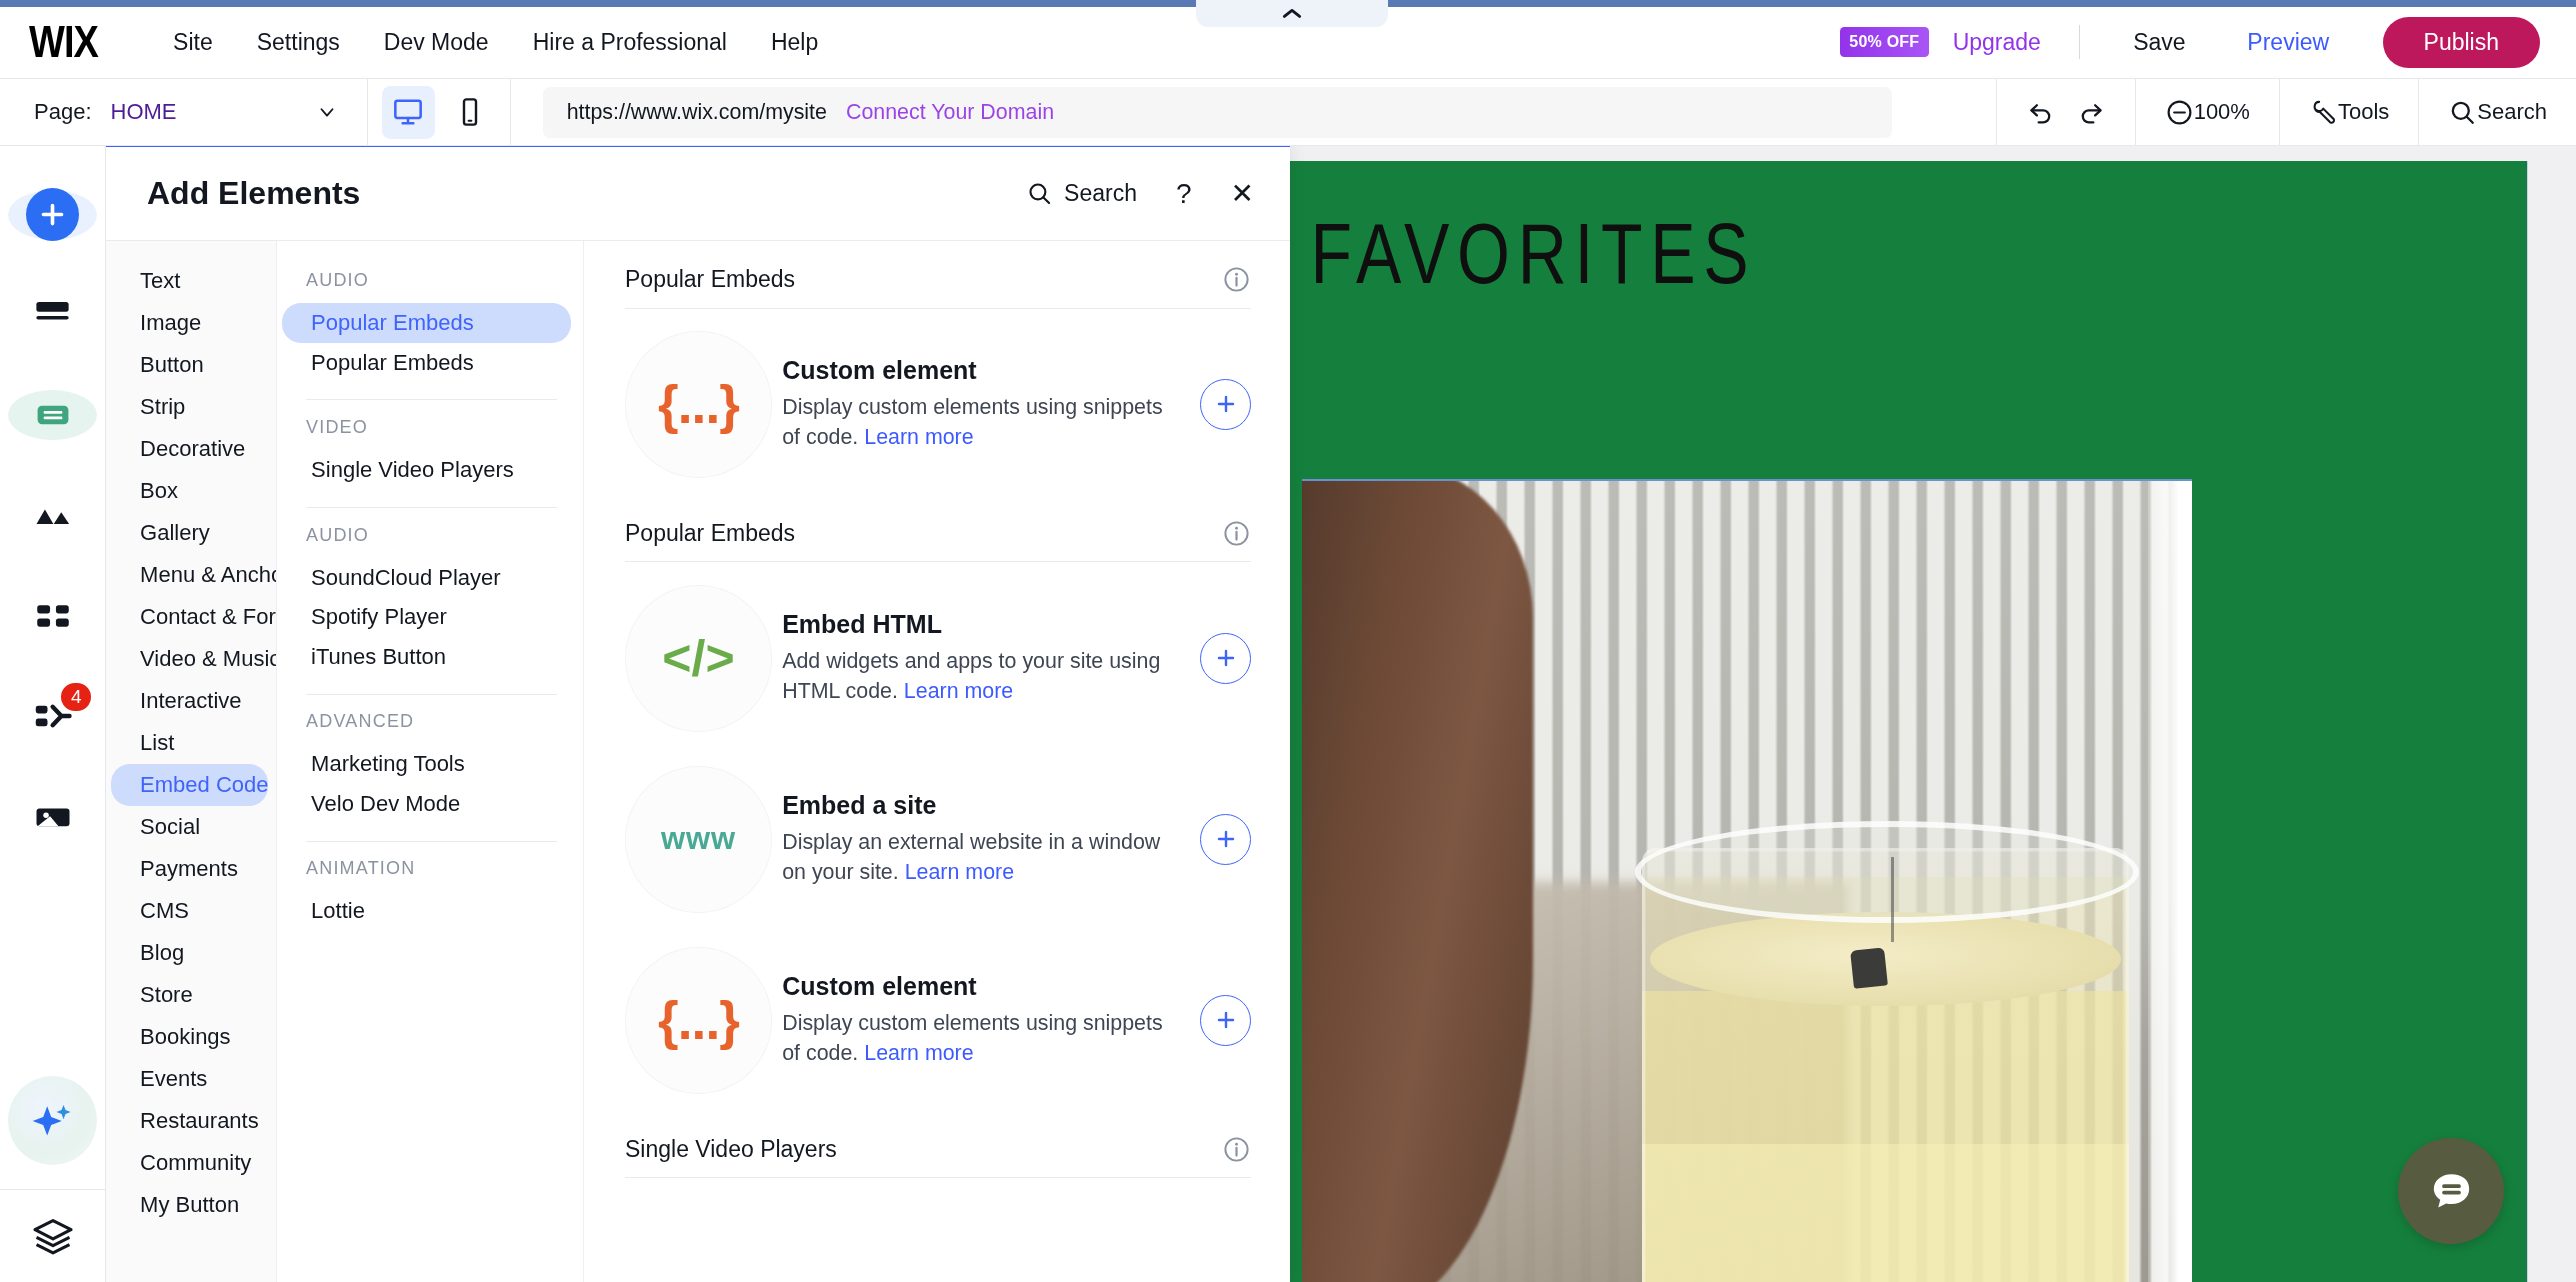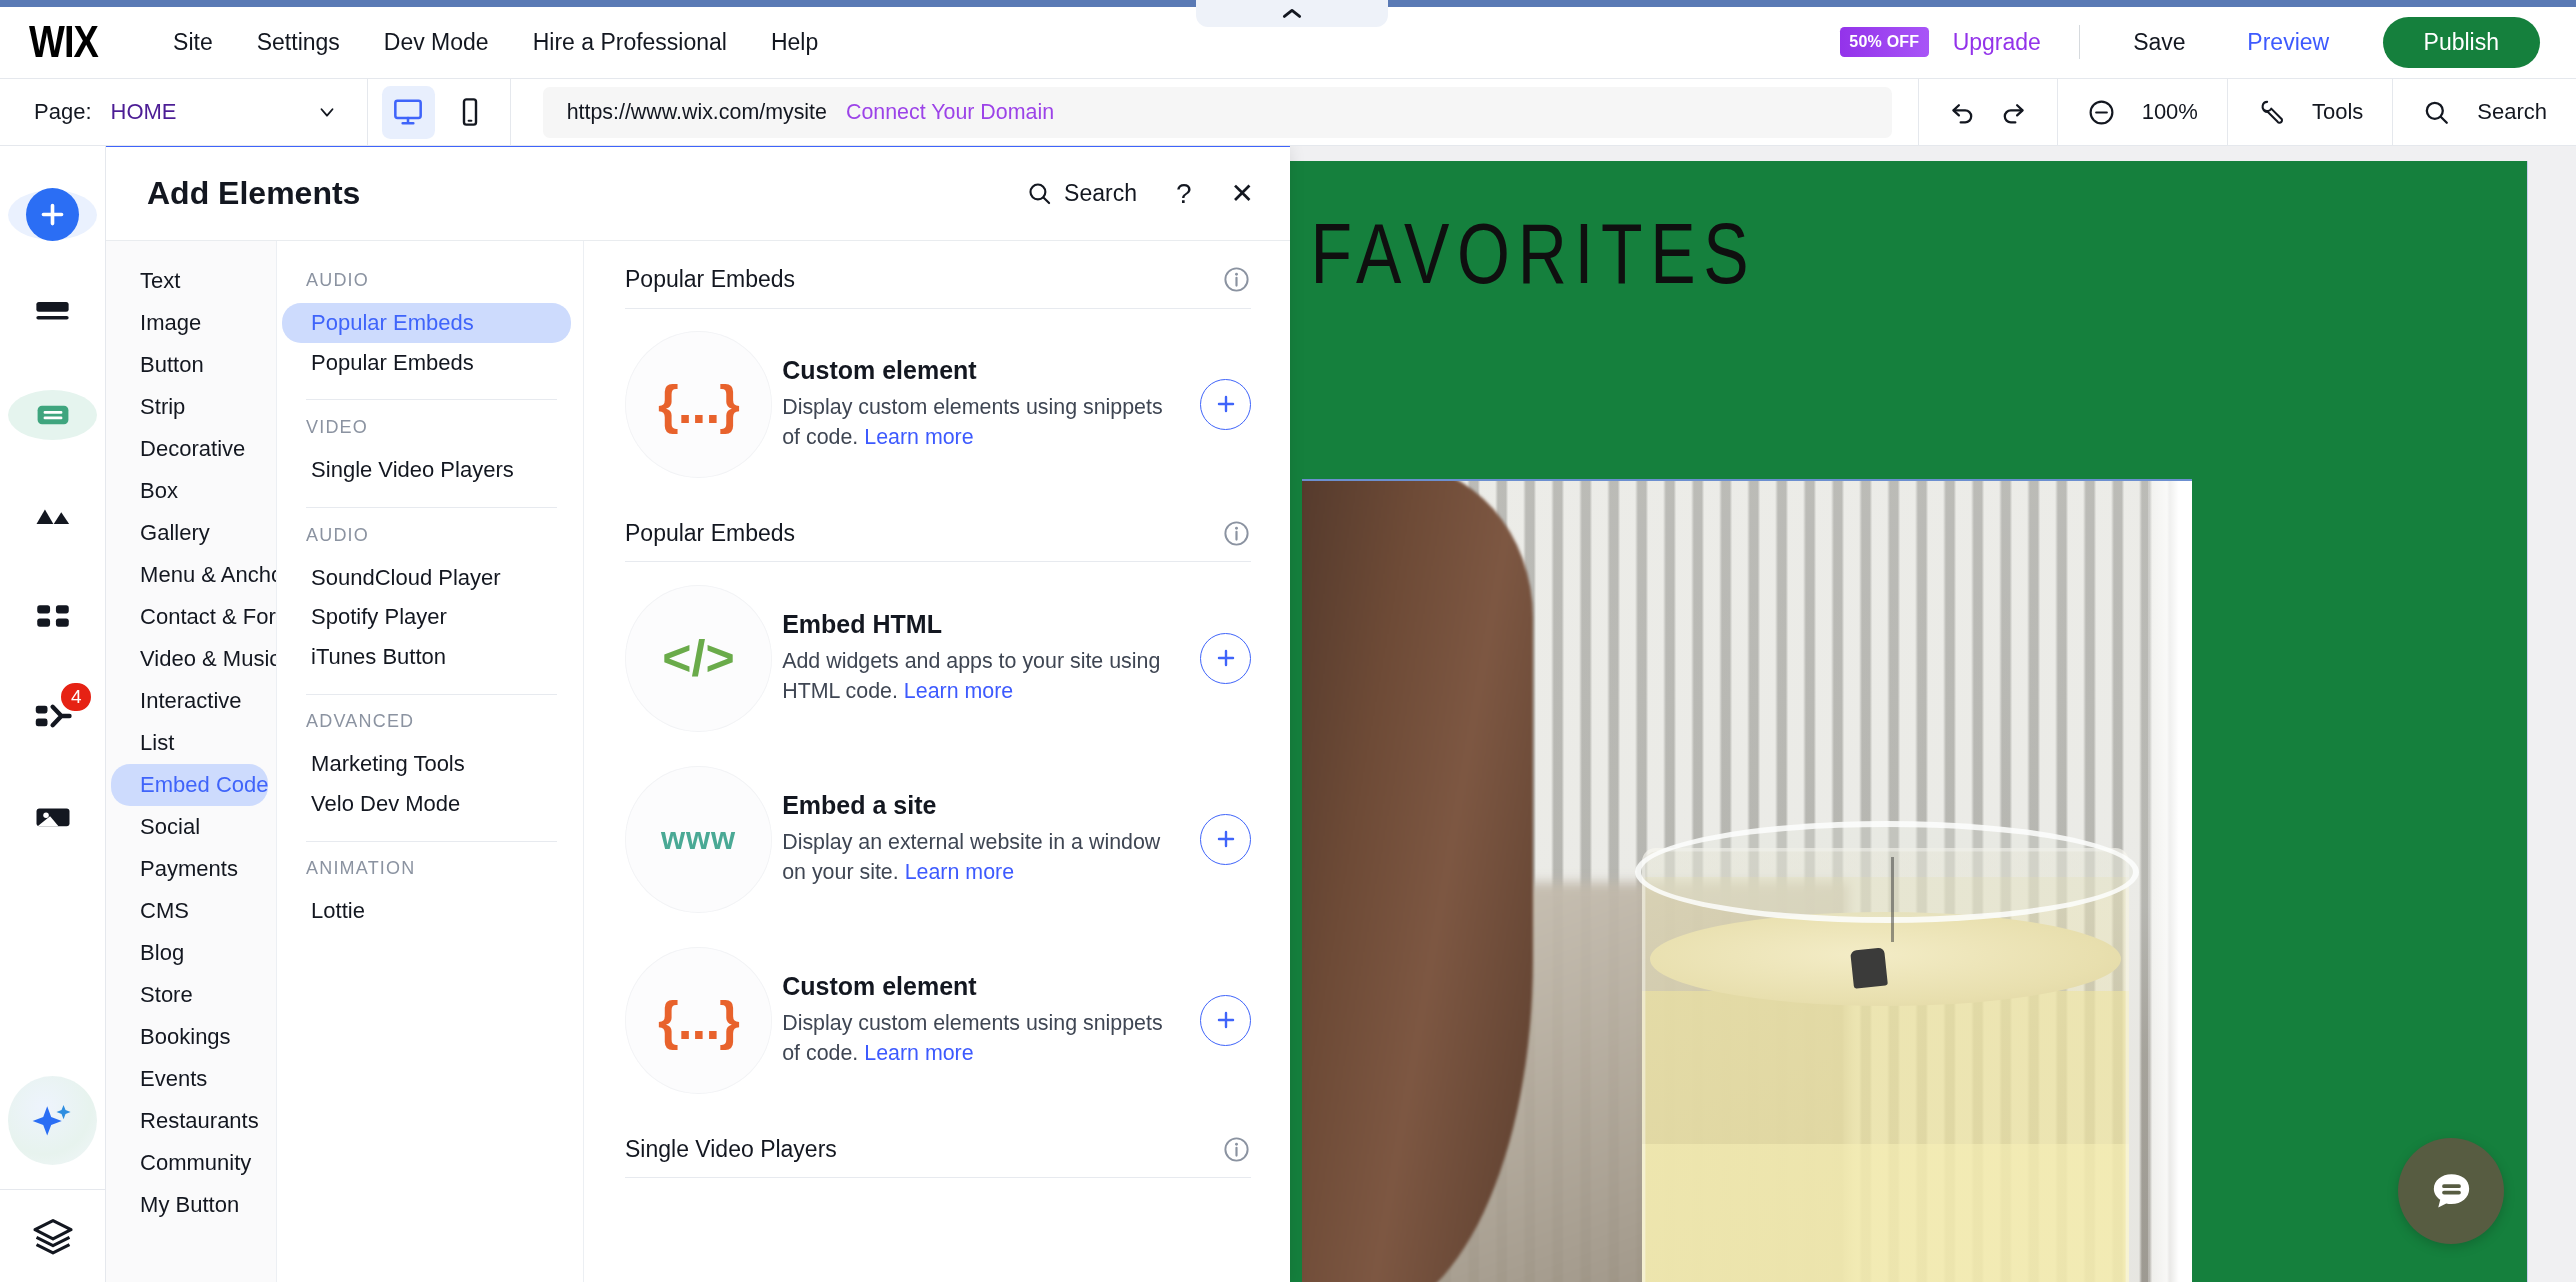--- a/index.html
+++ b/index.html
@@ -55,21 +55,21 @@
   .upgrade-link{
     color:#9333ea; font-size:23px; margin-left:12px; cursor:pointer;
     white-space:nowrap;
   }
   .hdr-divider{
     width:0.9px; height:34px; background:#d6dade; margin:0 26px;
   }
   .save-btn{ font-size:23px; color:#131720; cursor:pointer; padding:5.1px 15.4px; }
   .preview-btn{ font-size:23px; color:#3d5afe; cursor:pointer; padding:5.1px 15.4px; margin-left:19px; }
   .publish-btn{
-    margin-left:26px; background:#15803d; color:#fff; font-size:23px;
+    margin-left:26px; background:#be185d; color:#fff; font-size:23px;
     border:none; border-radius:27px; padding:12px 41px; cursor:pointer;
     font-family:"Liberation Sans", sans-serif;
   }
 
   
   .toolbar{
     position:absolute; left:0; top:79px; width:2576px; height:67px;
     background:#fff; display:flex; align-items:center;
     border-bottom:0.9px solid #e5e8ed; z-index:20;
   }
@@ -88,21 +88,21 @@
   }
   .device-btn.active{ background:#e8effd; }
   .urlbar{
     display:flex; align-items:center; height:51px; margin-left:32px;
     background:#f6f6f6; border-radius:6.8px; padding:0 24px; min-width:1349px;
   }
   .url-text{ font-size:21.4px; color:#131720; }
   .url-connect{ font-size:21.4px; color:#9c43e8; margin-left:19px; cursor:pointer; }
   .tb-right{ margin-left:auto; display:flex; align-items:stretch; height:67px; }
   .tb-cell{
-    display:flex; align-items:center; justify-content:center; gap:26px;
+    display:flex; align-items:center; justify-content:center; gap:0;
     padding:0 29px; cursor:pointer; border-left:0.9px solid #e5e8ed;
     font-size:22px; color:#131720; white-space:nowrap;
   }
   .tb-cell.nogap{ gap:22px; }
   .tb-icn{ width:29px; height:29px; display:block; }
 
   
   .rail{
     position:absolute; left:0; top:145px; width:106px; height:1138px;
     background:#fff; border-right:0.9px solid #e5e8ed;

